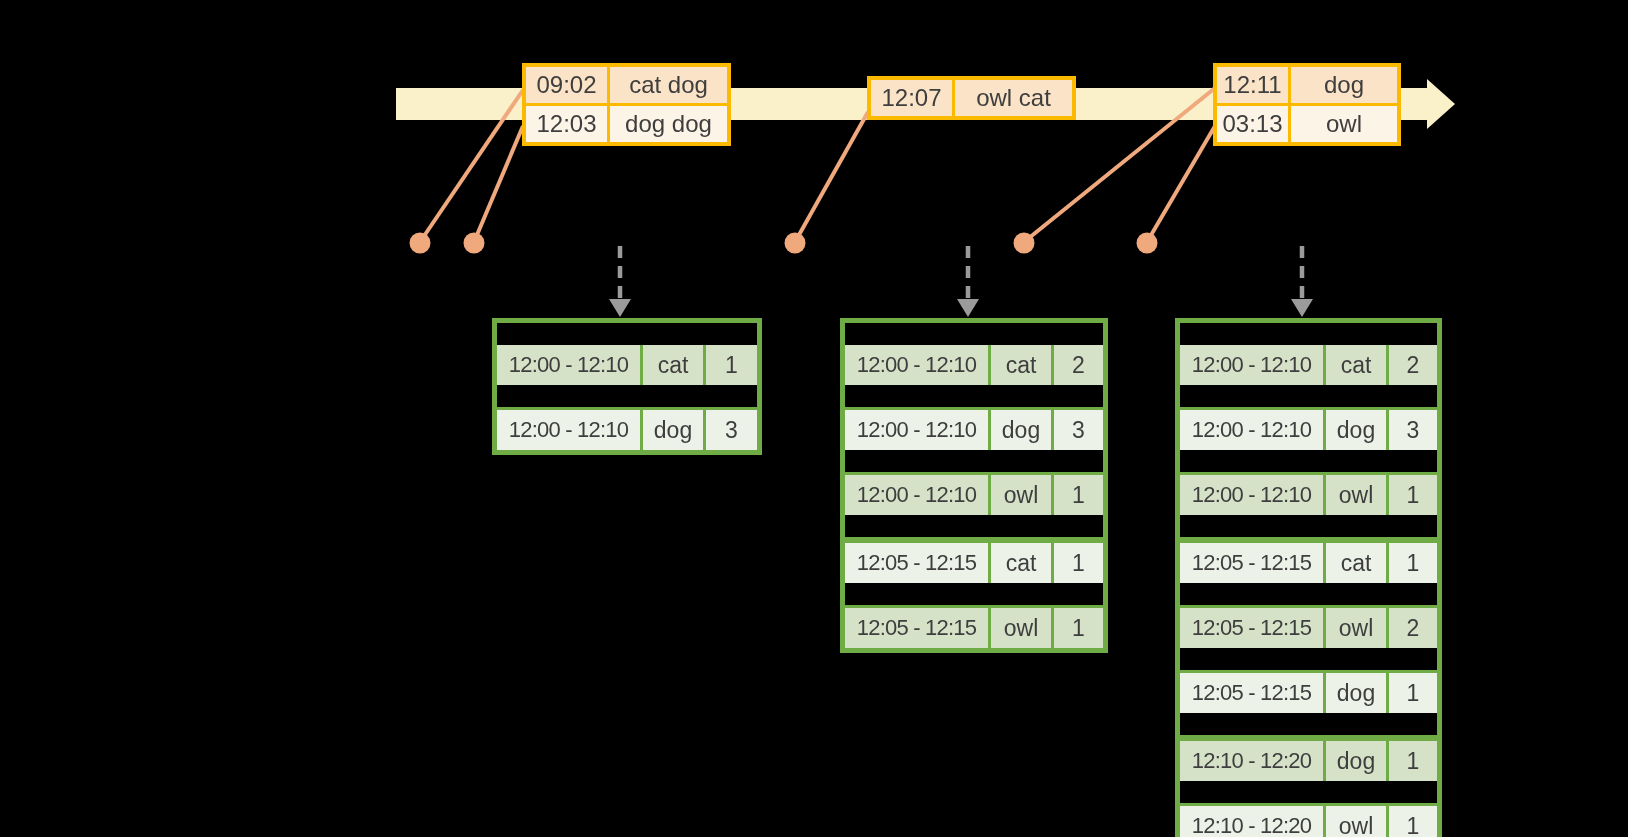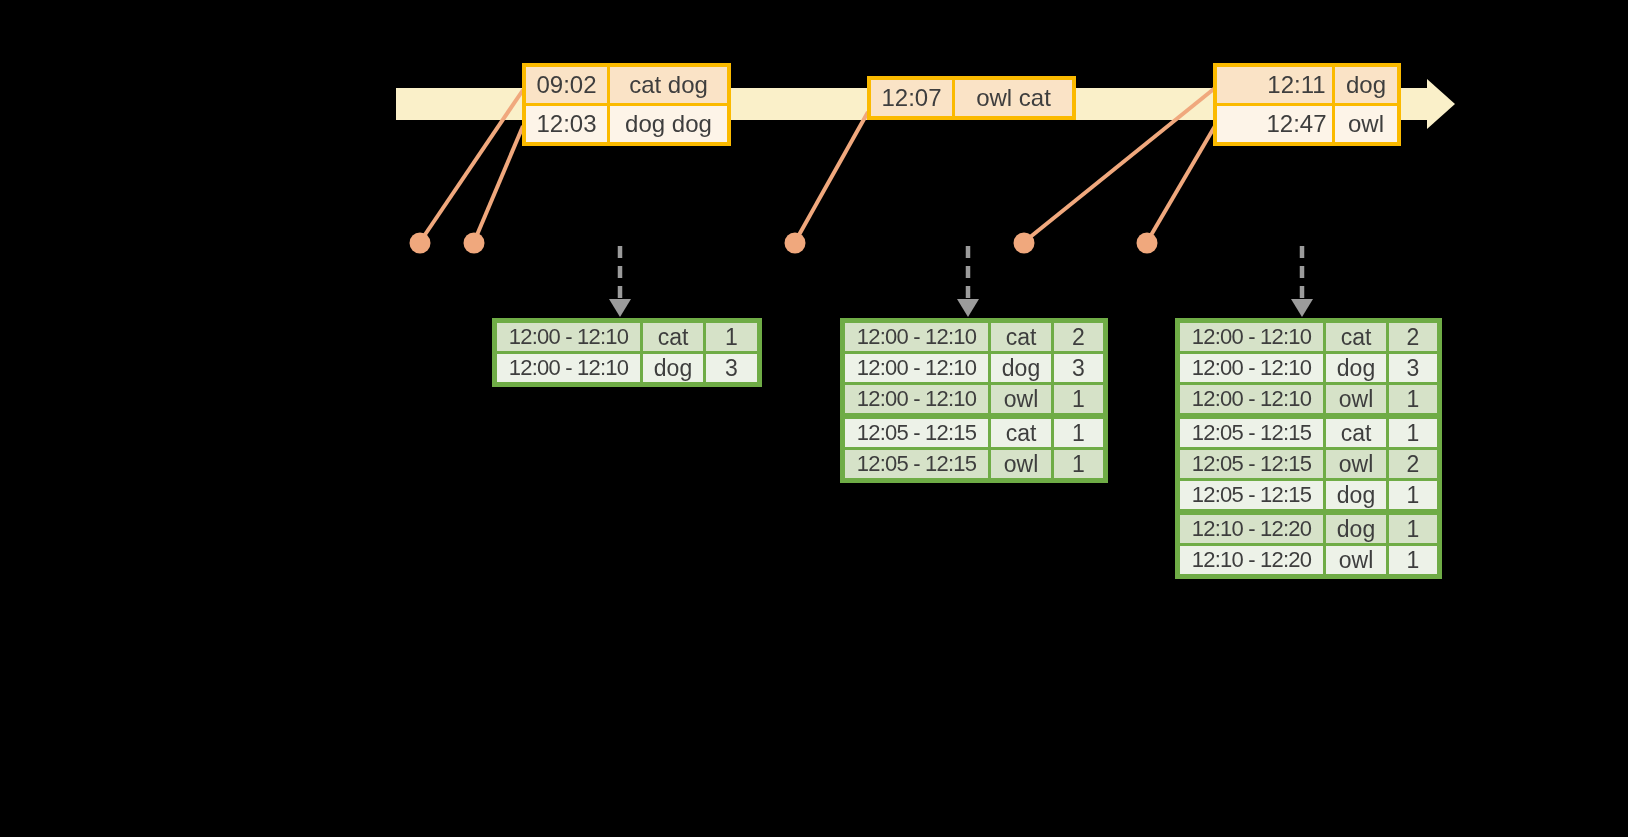--- a/index.html
+++ b/index.html
@@ -40,25 +40,25 @@
     display:flex;flex-direction:column;font-size:24px;}
   .etable .trow{height:36px;}
   .etable .trow + .trow{border-top:3px solid var(--event-border);}
   .etable .trow.dark{background:var(--event-row-dark);}
   .etable .trow.light{background:var(--event-row-light);}
   .etable .c0{width:81px;border-right:3px solid var(--event-border);}
   .etable .c1{flex:1;}
   .etable1{left:522px;top:63px;width:201px;}
   .etable2{left:867px;top:76px;width:201px;}
   .etable3{left:1213px;top:63px;width:180px;}
-  .etable3 .c0{width:71px;padding-left:44px;}
+  .etable3 .c0{width:71px;}
   
   .rtable{position:absolute;z-index:3;border:5px solid var(--result-border);
     display:flex;flex-direction:column;font-size:23px;}
-  .rtable .trow{height:28px;}
+  .rtable .trow{height:40px;margin-top:22px;}
   .rtable .trow + .trow{border-top:3px solid var(--result-border);}
   .rtable .trow.group-start{border-top:6px solid var(--result-border);}
   .rtable .trow.dark{background:var(--result-row-dark);}
   .rtable .trow.light{background:var(--result-row-light);}
   .rtable .c0{width:143px;border-right:3px solid var(--result-border);letter-spacing:-0.8px;font-size:22px;}
   .rtable .c1{width:60px;border-right:3px solid var(--result-border);}
   .rtable .c2{flex:1;}
   .rtable1{left:492px;top:318px;width:260px;}
   .rtable2{left:840px;top:318px;width:258px;}
   .rtable3{left:1175px;top:318px;width:257px;}
@@ -107,21 +107,21 @@
         <div class="tcell c0">12:07</div>
         <div class="tcell c1">owl cat</div>
       </div>
     </div>
   <div class="etable etable3">
       <div class="trow dark">
         <div class="tcell c0">12:11</div>
         <div class="tcell c1">dog</div>
       </div>
       <div class="trow light">
-        <div class="tcell c0">12:47</div>
+        <div class="tcell c0">03:13</div>
         <div class="tcell c1">owl</div>
       </div>
     </div>
 
   <div class="rtable rtable1">
       <div class="trow dark">
         <div class="tcell c0">12:00 - 12:10</div>
         <div class="tcell c1">cat</div>
         <div class="tcell c2">1</div>
       </div>

